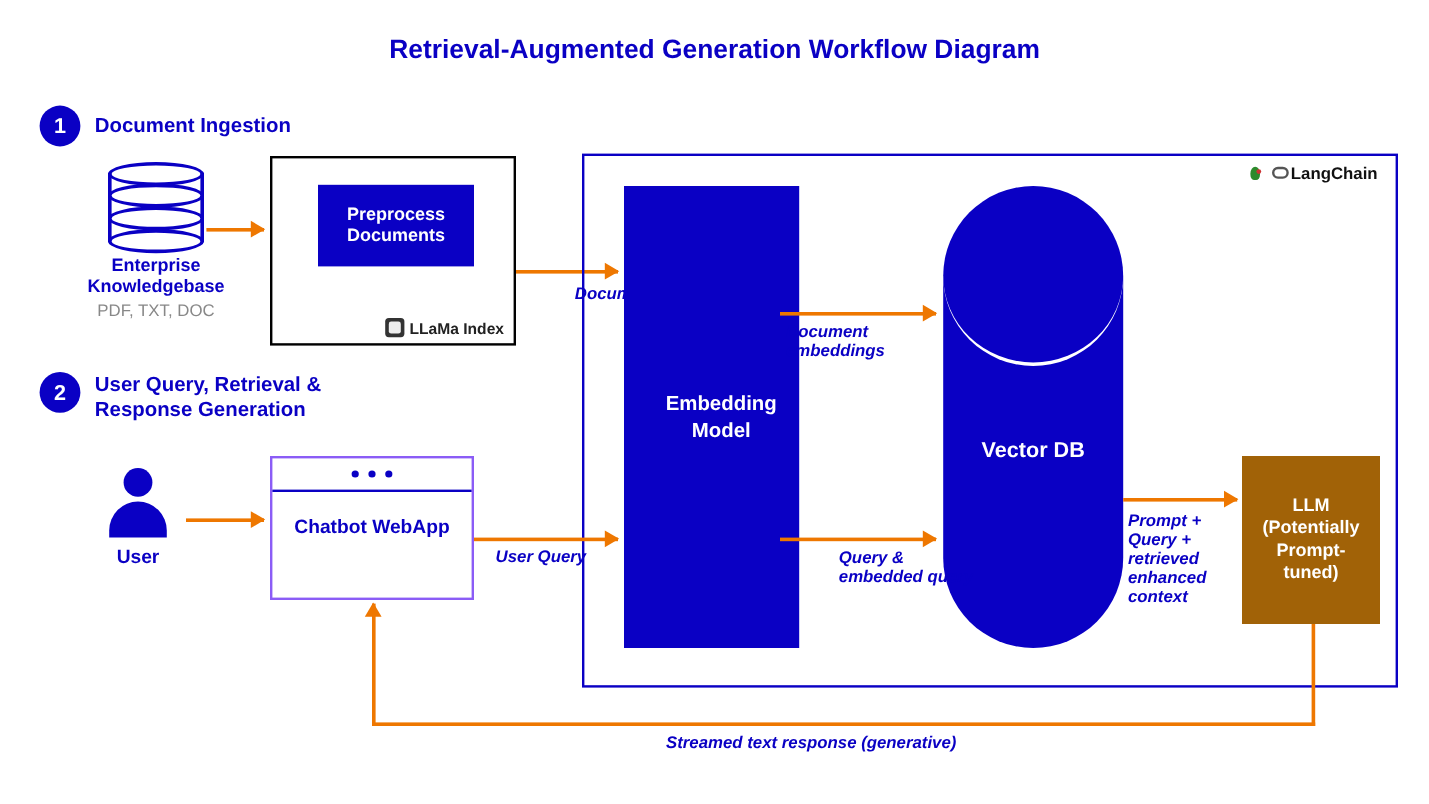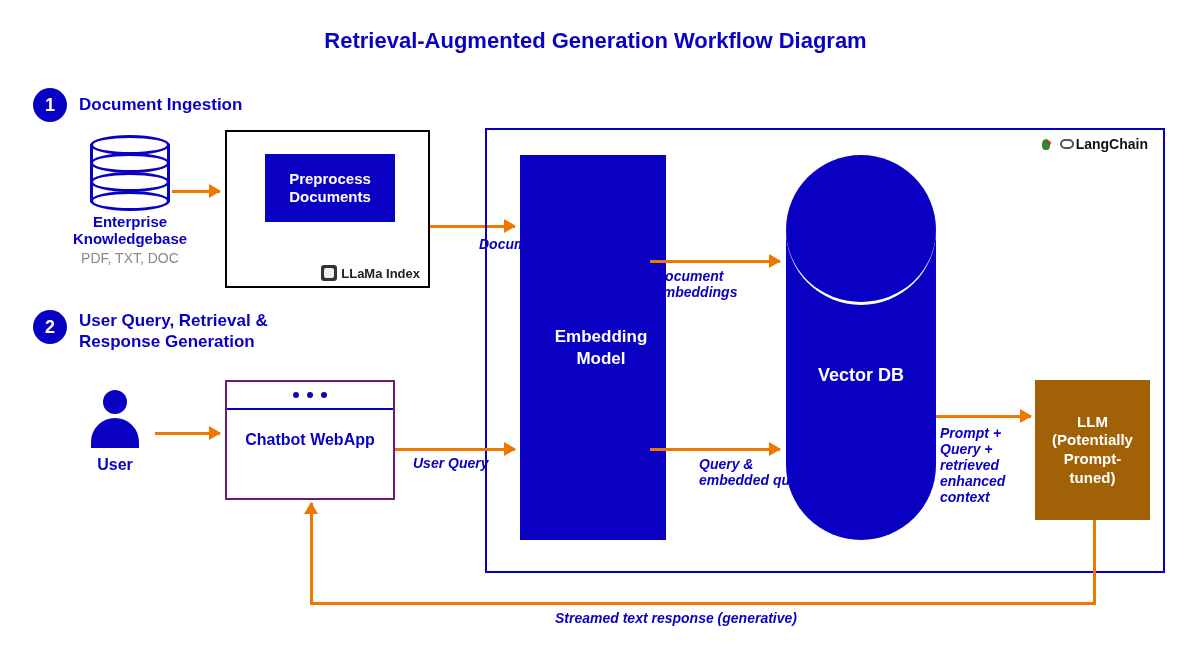--- a/index.html
+++ b/index.html
@@ -247,21 +247,21 @@
     position:absolute;left:0;top:28px;width:48px;height:30px;background:#0a00c4;border-radius:24px 24px 0 0;
   }
   .user-label{font-weight:700;font-size:16px;color:#0a00c4;}
   
   .chatbox{
     position:absolute;
     left:225px;
     top:380px;
     width:170px;
     height:120px;
-    border:2px solid #701a75;
+    border:2px solid #8b5cf6;
     box-sizing:border-box;
   }
   .chat-top{
     border-bottom:2px solid #0a00c4;
     height:26px;
     display:flex;align-items:center;justify-content:center;
     gap:8px;
   }
   .dot{width:6px;height:6px;border-radius:50%;background:#0a00c4;}
   .chat-label{

